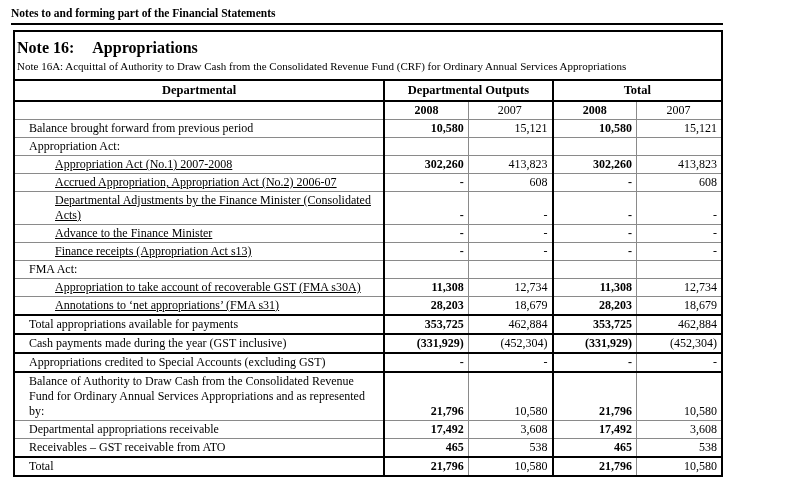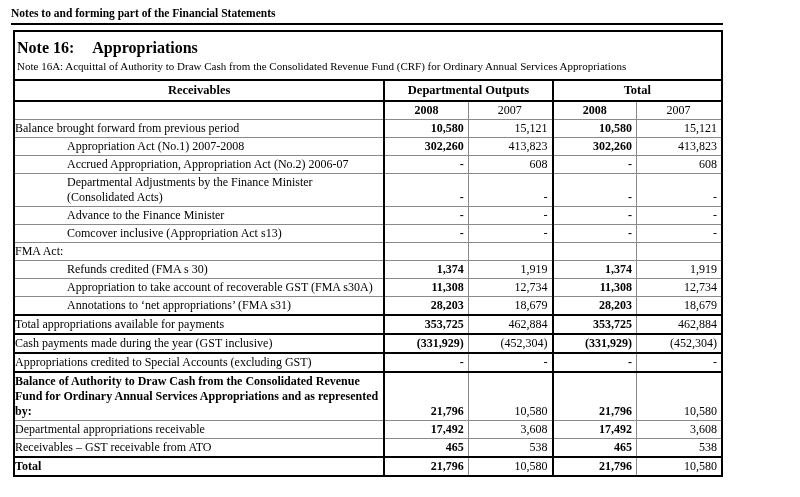--- a/index.html
+++ b/index.html
@@ -37,23 +37,23 @@
   }
   .hrow2 td { border-bottom: 1px solid #8a8a8a; height: 18px; }
   .hrow3 td { border-bottom: 2px solid #000; height: 17px; }
   .yr { text-align: center; }
   .unit { text-align: right; }
   .y2008 { font-weight: bold; }
   .num { text-align: right; border-left: 1px solid #8a8a8a; padding-right: 4px; }
   .thickL { border-left: 2px solid #000; }
   tbody td { border-top: 1px solid #8a8a8a; height: 17px; }
   tr.thick-top td { border-top: 2px solid #000; }
-  .lbl { padding-left: 0; }
-  .indent { padding-left: 52px; }
-  .bold-row .lbl { font-weight: bold; }
+  .lbl { padding-left: 14px; }
+  .indent { padding-left: 40px; text-decoration: underline; }
+  .bold-row .lbl { font-weight: normal; }
   .vbottom { vertical-align: bottom; }
 </style>
 </head>
 <body>
 
 <div class="page">
   <div class="page-header">Notes to and forming part of the Financial Statements</div>
 
   <div class="note-box">
     <div class="note-head">
@@ -66,41 +66,48 @@
     <table>
       <colgroup>
         <col style="width:52.3%">
         <col style="width:11.9%">
         <col style="width:11.95%">
         <col style="width:11.9%">
         <col style="width:11.95%">
       </colgroup>
       <thead>
         <tr class="hrow1">
-          <th>Receivables</th>
+          <th>Departmental</th>
           <th colspan="2" class="thickL">Departmental Outputs</th>
           <th colspan="2" class="thickL">Total</th>
         </tr>
         <tr class="hrow2">
           <td></td>
           <td class="yr y2008 thickL">2008</td>
           <td class="yr num" style="text-align:center">2007</td>
           <td class="yr y2008 thickL">2008</td>
           <td class="yr num" style="text-align:center">2007</td>
         </tr>
       </thead>
       <tbody id="tbody">
           <tr>
             <td class="lbl">Balance brought forward from previous period</td>
             <td class="num y2008 thickL">10,580</td>
             <td class="num">15,121</td>
             <td class="num y2008 thickL">10,580</td>
             <td class="num">15,121</td>
           </tr>
           <tr>
+            <td class="lbl">Appropriation Act:</td>
+            <td class="num y2008 thickL"></td>
+            <td class="num"></td>
+            <td class="num y2008 thickL"></td>
+            <td class="num"></td>
+          </tr>
+          <tr>
             <td class="lbl indent">Appropriation Act (No.1) 2007-2008</td>
             <td class="num y2008 thickL">302,260</td>
             <td class="num">413,823</td>
             <td class="num y2008 thickL">302,260</td>
             <td class="num">413,823</td>
           </tr>
           <tr>
             <td class="lbl indent">Accrued Appropriation, Appropriation Act (No.2) 2006-07</td>
             <td class="num y2008 thickL">-</td>
             <td class="num">608</td>
@@ -115,39 +122,32 @@
             <td class="num vbottom">-</td>
           </tr>
           <tr>
             <td class="lbl indent">Advance to the Finance Minister</td>
             <td class="num y2008 thickL">-</td>
             <td class="num">-</td>
             <td class="num y2008 thickL">-</td>
             <td class="num">-</td>
           </tr>
           <tr>
-            <td class="lbl indent">Comcover inclusive (Appropriation Act s13)</td>
+            <td class="lbl indent">Finance receipts (Appropriation Act s13)</td>
             <td class="num y2008 thickL">-</td>
             <td class="num">-</td>
             <td class="num y2008 thickL">-</td>
             <td class="num">-</td>
           </tr>
           <tr>
             <td class="lbl">FMA Act:</td>
             <td class="num y2008 thickL"></td>
             <td class="num"></td>
             <td class="num y2008 thickL"></td>
             <td class="num"></td>
-          </tr>
-          <tr>
-            <td class="lbl indent">Refunds credited (FMA s 30)</td>
-            <td class="num y2008 thickL">1,374</td>
-            <td class="num">1,919</td>
-            <td class="num y2008 thickL">1,374</td>
-            <td class="num">1,919</td>
           </tr>
           <tr>
             <td class="lbl indent">Appropriation to take account of recoverable GST  (FMA s30A)</td>
             <td class="num y2008 thickL">11,308</td>
             <td class="num">12,734</td>
             <td class="num y2008 thickL">11,308</td>
             <td class="num">12,734</td>
           </tr>
           <tr>
             <td class="lbl indent">Annotations to ‘net appropriations’ (FMA s31)</td>

